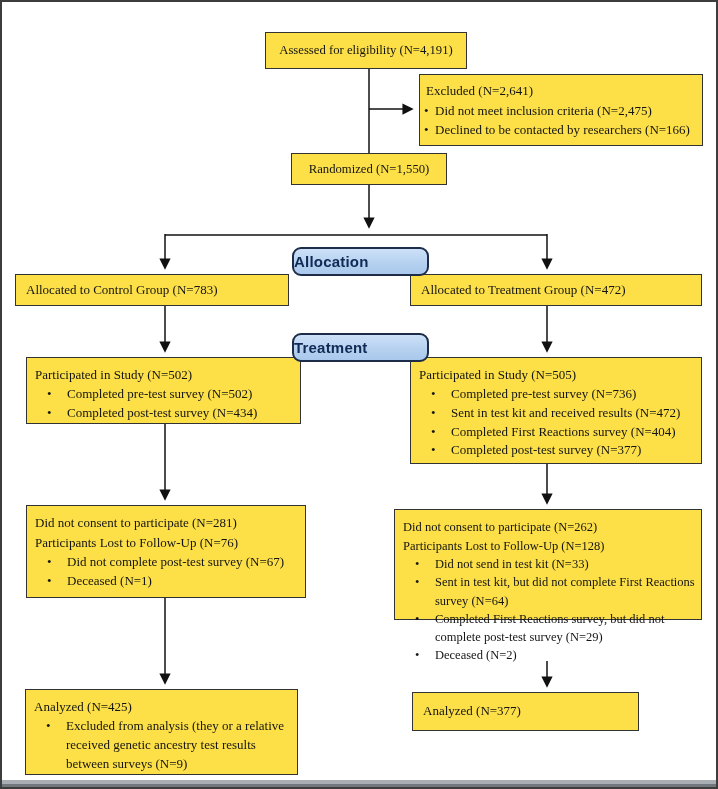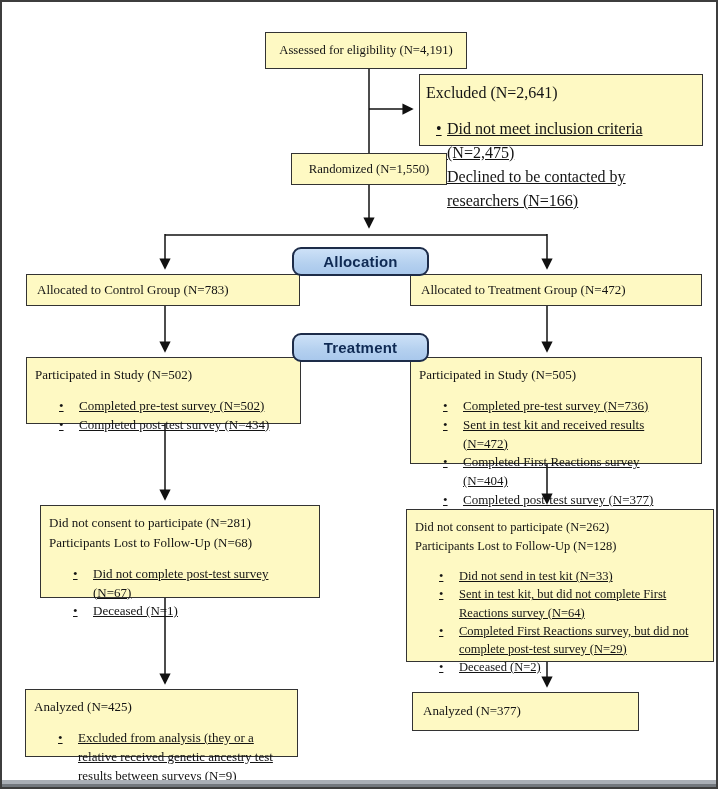--- a/index.html
+++ b/index.html
@@ -3,37 +3,37 @@
 <meta charset="utf-8">
 <style>
   html,body { margin:0; padding:0; background:#ffffff; }
   .canvas {
     position:relative; width:718px; height:789px; background:#ffffff;
     border:2px solid #3d3d3d; box-sizing:border-box;
     font-family:"Liberation Serif", serif; color:#141414; overflow:hidden;
   }
   .connectors { position:absolute; left:0; top:0; z-index:1; }
   .box {
-    position:absolute; background:#fef9c3; border:1px solid #333333;
+    position:absolute; background:#fde047; border:1px solid #333333;
     box-sizing:border-box; font-size:13px; line-height:1.45; z-index:2;
   }
   .box.center { display:flex; align-items:center; justify-content:center; white-space:nowrap; font-size:12.7px; }
   .box.leftline { display:flex; align-items:center; padding-left:10px; white-space:nowrap; }
   .t-line { padding:1px 8px 0 8px; }
   .pad-top { padding-top:7px; }
-  .blist { margin:12px; padding:0;text-decoration:underline; }
+  .blist { margin:0; padding:0; }
   .bullet { display:flex; align-items:flex-start; padding-left:14px; padding-right:6px; }
   .bullet::before { content:"\2022"; flex:0 0 20px; text-align:left; padding-left:6px; }
   .tight .bullet { padding-left:2px; }
   .tight .bullet::before { flex:0 0 11px; padding-left:2px; }
-  .box.small { font-size:16px; line-height:1.5; }
+  .box.small { font-size:13px; line-height:1.5; }
   .box.mid { font-size:12.5px; }
   .badge {
     position:absolute; width:137px; height:29px; z-index:3;
-    display:flex; align-items:center; justify-content:center;
+    display:flex; align-items:center; 
     background:linear-gradient(180deg,#cde1f7 0%,#b4d0ef 60%,#a9c8ec 100%);
     border:2px solid #1d2c49; border-radius:9px; box-sizing:border-box;
     font-family:"Liberation Sans", sans-serif; font-weight:bold;
     font-size:15px; color:#0f2a54; letter-spacing:0.2px;
   }
   .bottom-rule {
     position:absolute; left:0; right:0; bottom:0; height:7px;
     background:#a9aeb5; border-bottom:3px solid #72777d; z-index:4; box-sizing:border-box;
   }
 </style>
@@ -82,21 +82,21 @@
       <div class="bullet">
           <span>Declined to be contacted by researchers (N=166)</span>
         </div>
     </div>
   </div>
 
   <div class="box center" style="left:289px;top:151px;width:156px;height:32px">
     <span>Randomized (N=1,550)</span>
   </div>
 
-  <div class="box leftline" style="left:24px;top:272px;width:274px;height:32px">
+  <div class="box leftline" style="left:13px;top:272px;width:274px;height:32px">
     <span>Allocated to Control Group (N=783)</span>
   </div>
   <div class="box leftline" style="left:408px;top:272px;width:292px;height:32px">
     <span>Allocated to Treatment Group (N=472)</span>
   </div>
 
   <div class="box pad-top" style="left:24px;top:355px;width:275px;height:67px">
     <div class="t-line">Participated in Study (N=502)</div>
     <div class="blist">
       <div class="bullet">
@@ -119,53 +119,53 @@
         </div>
       <div class="bullet">
           <span>Completed First Reactions survey (N=404)</span>
         </div>
       <div class="bullet">
           <span>Completed post-test survey (N=377)</span>
         </div>
     </div>
   </div>
 
-  <div class="box pad-top" style="left:38px;top:503px;width:280px;height:93px">
+  <div class="box pad-top" style="left:24px;top:503px;width:280px;height:93px">
     <div class="t-line">Did not consent to participate (N=281)</div>
-    <div class="t-line">Participants Lost to Follow-Up (N=68)</div>
+    <div class="t-line">Participants Lost to Follow-Up (N=76)</div>
     <div class="blist">
       <div class="bullet">
           <span>Did not complete post-test survey (N=67)</span>
         </div>
       <div class="bullet">
           <span>Deceased (N=1)</span>
         </div>
     </div>
   </div>
 
-  <div class="box mid pad-top" style="left:404px;top:507px;width:308px;height:153px">
+  <div class="box mid pad-top" style="left:392px;top:507px;width:308px;height:111px">
     <div class="t-line">Did not consent to participate (N=262)</div>
     <div class="t-line">Participants Lost to Follow-Up (N=128)</div>
     <div class="blist">
       <div class="bullet">
           <span>Did not send in test kit (N=33)</span>
         </div>
       <div class="bullet">
           <span>Sent in test kit, but did not complete First Reactions survey (N=64)</span>
         </div>
       <div class="bullet">
           <span>Completed First Reactions survey, but did not complete post-test survey (N=29)</span>
         </div>
       <div class="bullet">
           <span>Deceased (N=2)</span>
         </div>
     </div>
   </div>
 
-  <div class="box pad-top" style="left:23px;top:687px;width:273px;height:68px">
+  <div class="box pad-top" style="left:23px;top:687px;width:273px;height:86px">
     <div class="t-line">Analyzed (N=425)</div>
     <div class="blist">
       <div class="bullet">
           <span>Excluded from analysis (they or a relative received genetic ancestry test results between surveys (N=9)</span>
         </div>
     </div>
   </div>
 
   <div class="box leftline" style="left:410px;top:690px;width:227px;height:39px">
     <span>Analyzed (N=377)</span>

